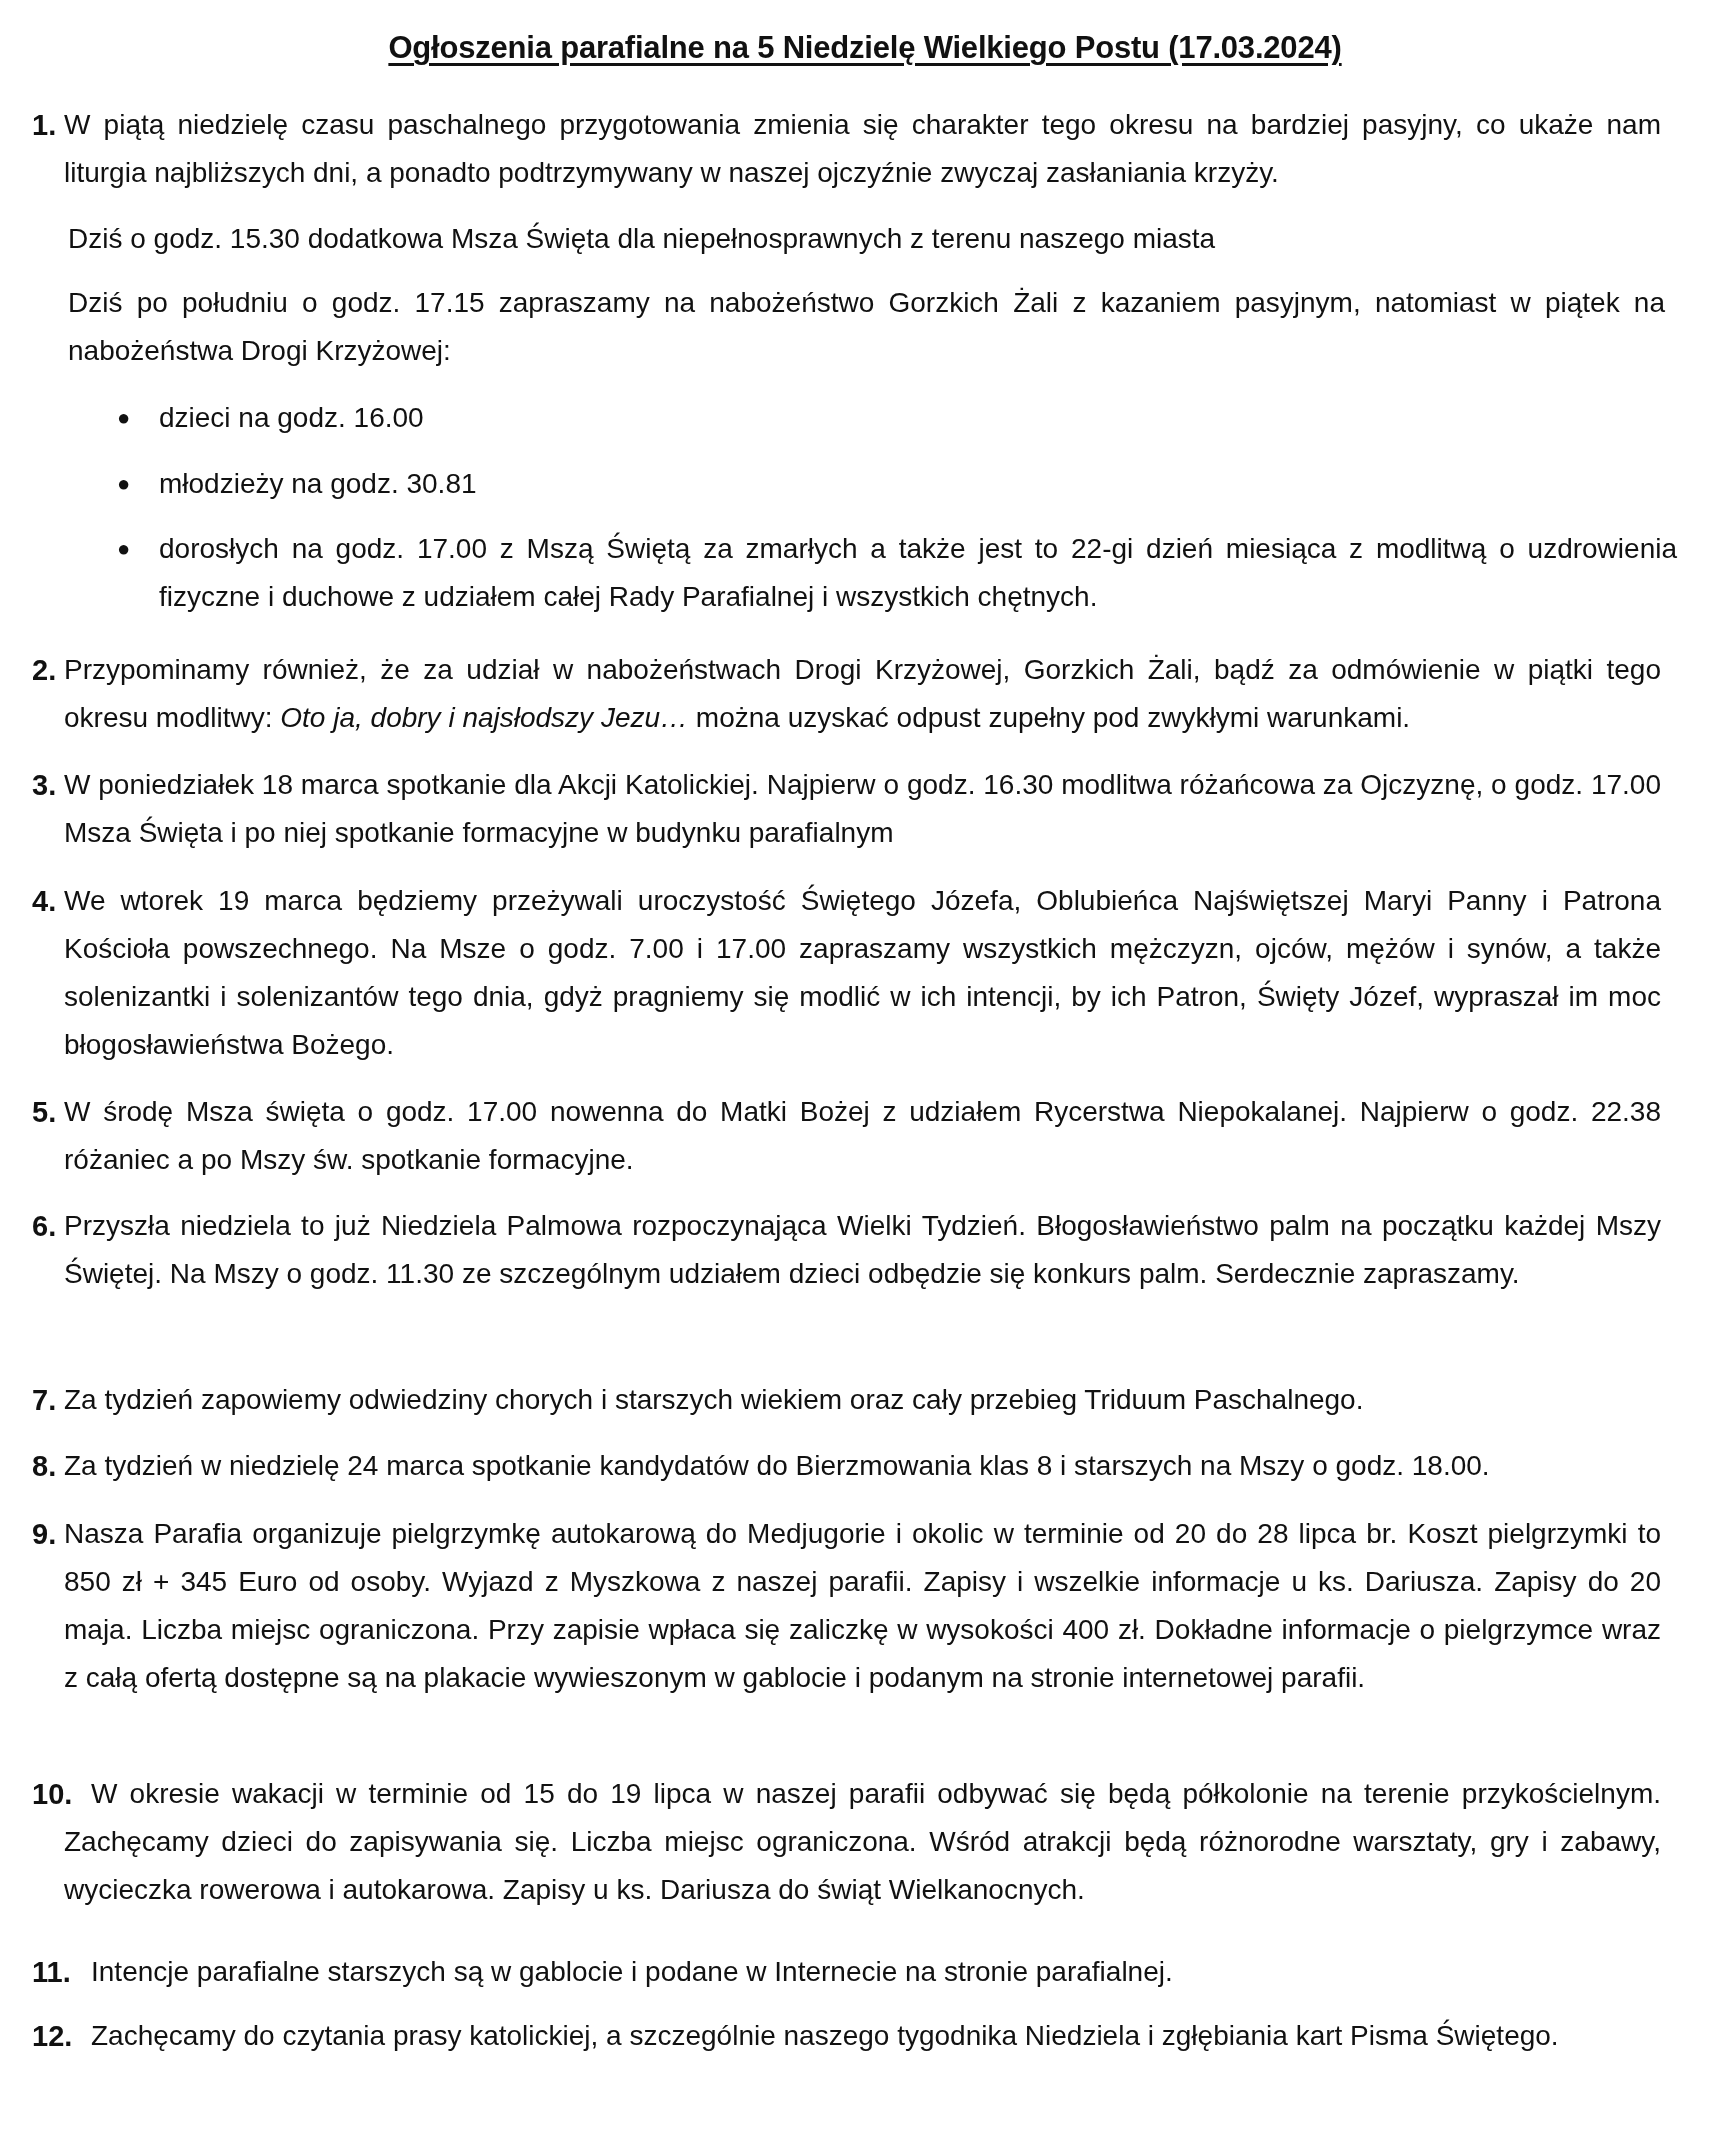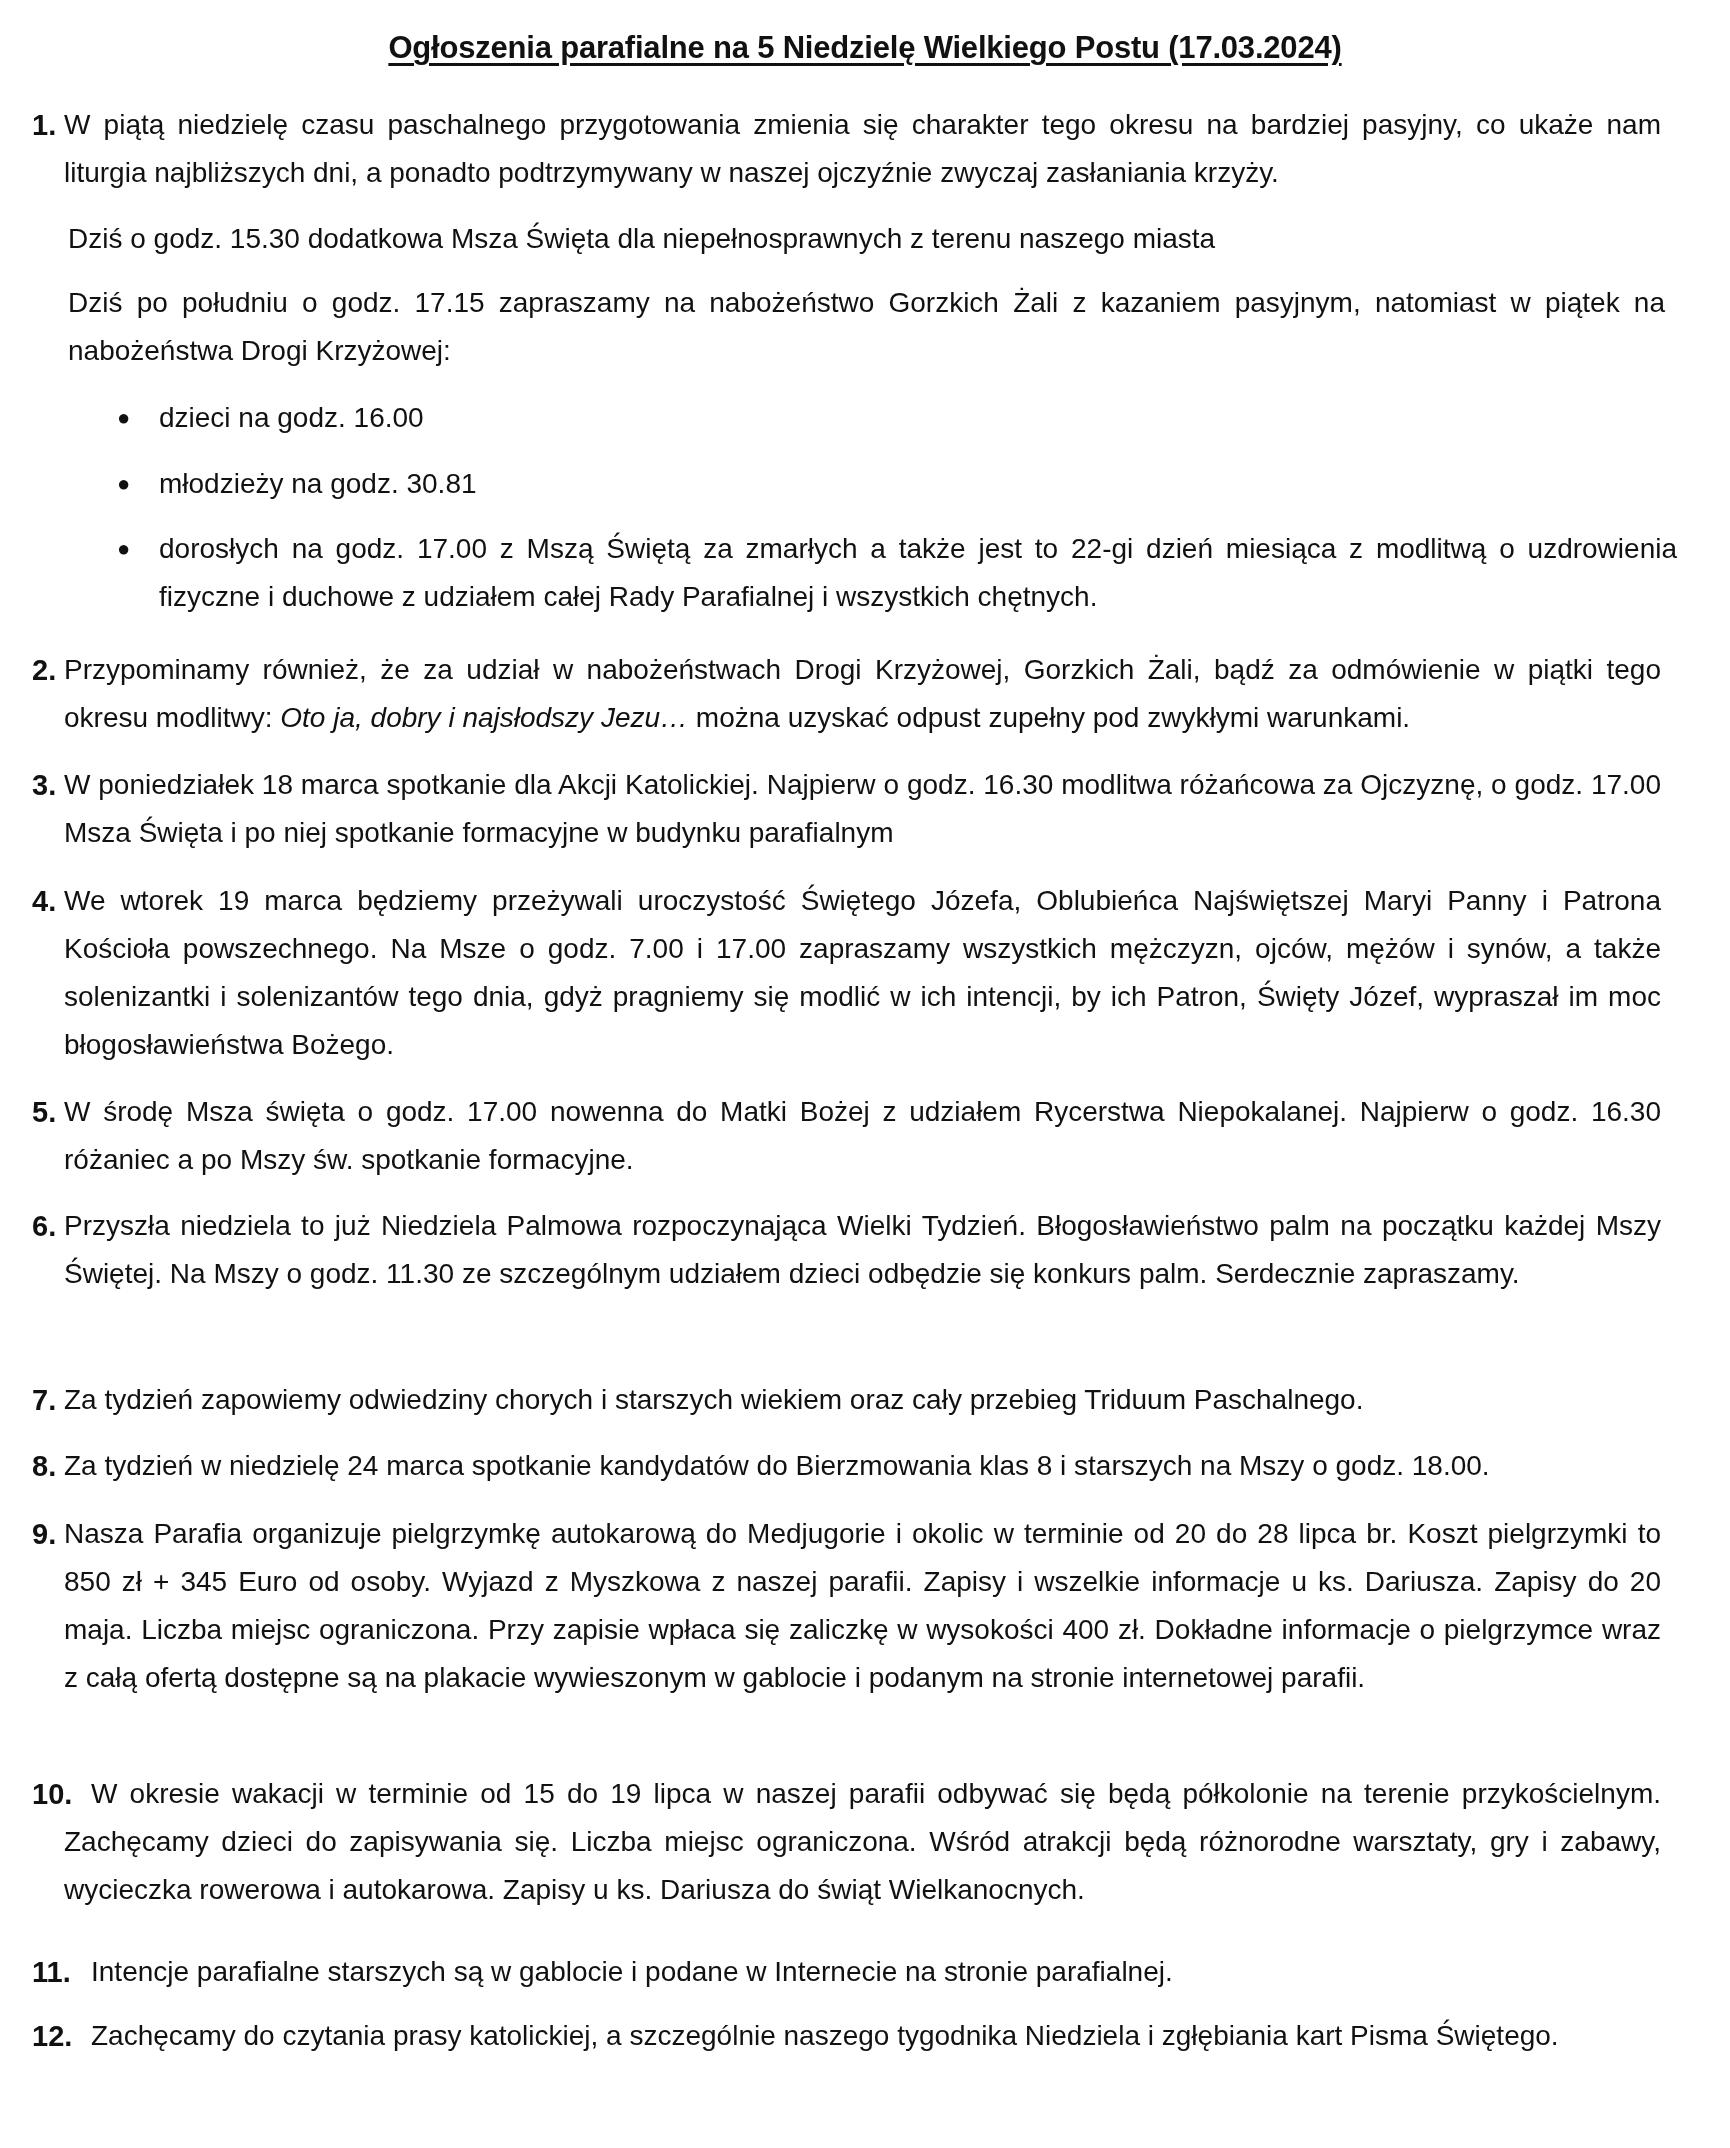--- a/index.html
+++ b/index.html
@@ -63,21 +63,21 @@
       <div class="txt">W poniedziałek 18 marca spotkanie dla Akcji Katolickiej. Najpierw o godz. 16.30 modlitwa różańcowa za Ojczyznę, o godz. 17.00 Msza Święta i po niej spotkanie formacyjne w budynku parafialnym</div>
     </div>
 
     <div class="item" style="top:877px;">
       <span class="num">4.</span>
       <div class="txt">We wtorek 19 marca będziemy przeżywali uroczystość Świętego Józefa, Oblubieńca Najświętszej Maryi Panny i Patrona Kościoła powszechnego. Na Msze o godz. 7.00 i 17.00 zapraszamy wszystkich mężczyzn, ojców, mężów i synów, a także solenizantki i solenizantów tego dnia, gdyż pragniemy się modlić w ich intencji, by ich Patron, Święty Józef, wypraszał im moc błogosławieństwa Bożego.</div>
     </div>
 
     <div class="item" style="top:1088px;">
       <span class="num">5.</span>
-      <div class="txt">W środę Msza święta o godz. 17.00 nowenna do Matki Bożej z udziałem Rycerstwa Niepokalanej. Najpierw o godz. 16.30 różaniec a po Mszy św. spotkanie formacyjne.</div>
+      <div class="txt">W środę Msza święta o godz. 17.00 nowenna do Matki Bożej z udziałem Rycerstwa Niepokalanej. Najpierw o godz. 22.38 różaniec a po Mszy św. spotkanie formacyjne.</div>
     </div>
 
     <div class="item" style="top:1202px;">
       <span class="num">6.</span>
       <div class="txt">Przyszła niedziela to już Niedziela Palmowa rozpoczynająca Wielki Tydzień. Błogosławieństwo palm na początku każdej Mszy Świętej. Na Mszy o godz. 11.30 ze szczególnym udziałem dzieci odbędzie się konkurs palm. Serdecznie zapraszamy.</div>
     </div>
 
     <div class="item" style="top:1376px;">
       <span class="num">7.</span>
       <div class="txt">Za tydzień zapowiemy odwiedziny chorych i starszych wiekiem oraz cały przebieg Triduum Paschalnego.</div>

